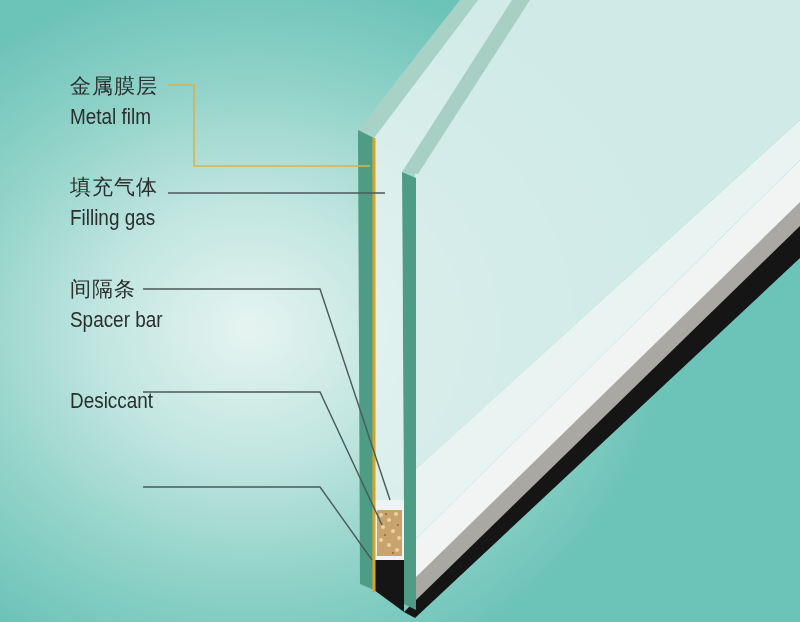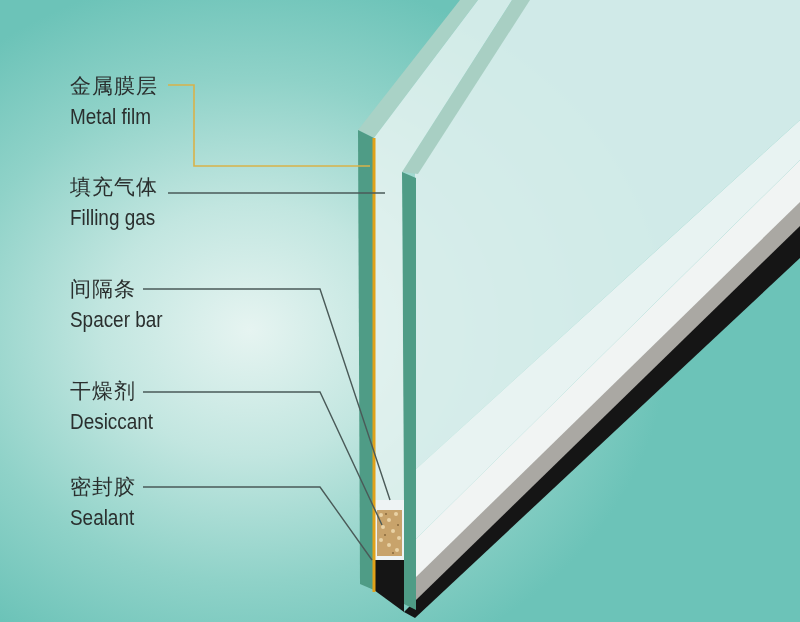--- a/index.html
+++ b/index.html
@@ -76,20 +76,15 @@
   </div>
   <div class="lbl" style="top:279px">
     <span class="zh">间隔条</span>
     <span class="en">Spacer bar</span>
   </div>
   <div class="lbl" style="top:177px">
     <span class="zh">填充气体</span>
     <span class="en">Filling gas</span>
   </div>
   <div class="lbl" style="top:381px">
-    <span class="zh">干燥剂</span>
     <span class="en">Desiccant</span>
-  </div>
-  <div class="lbl" style="top:477px">
-    <span class="zh">密封胶</span>
-    <span class="en">Sealant</span>
   </div>
 </div>
 
 </body></html>

